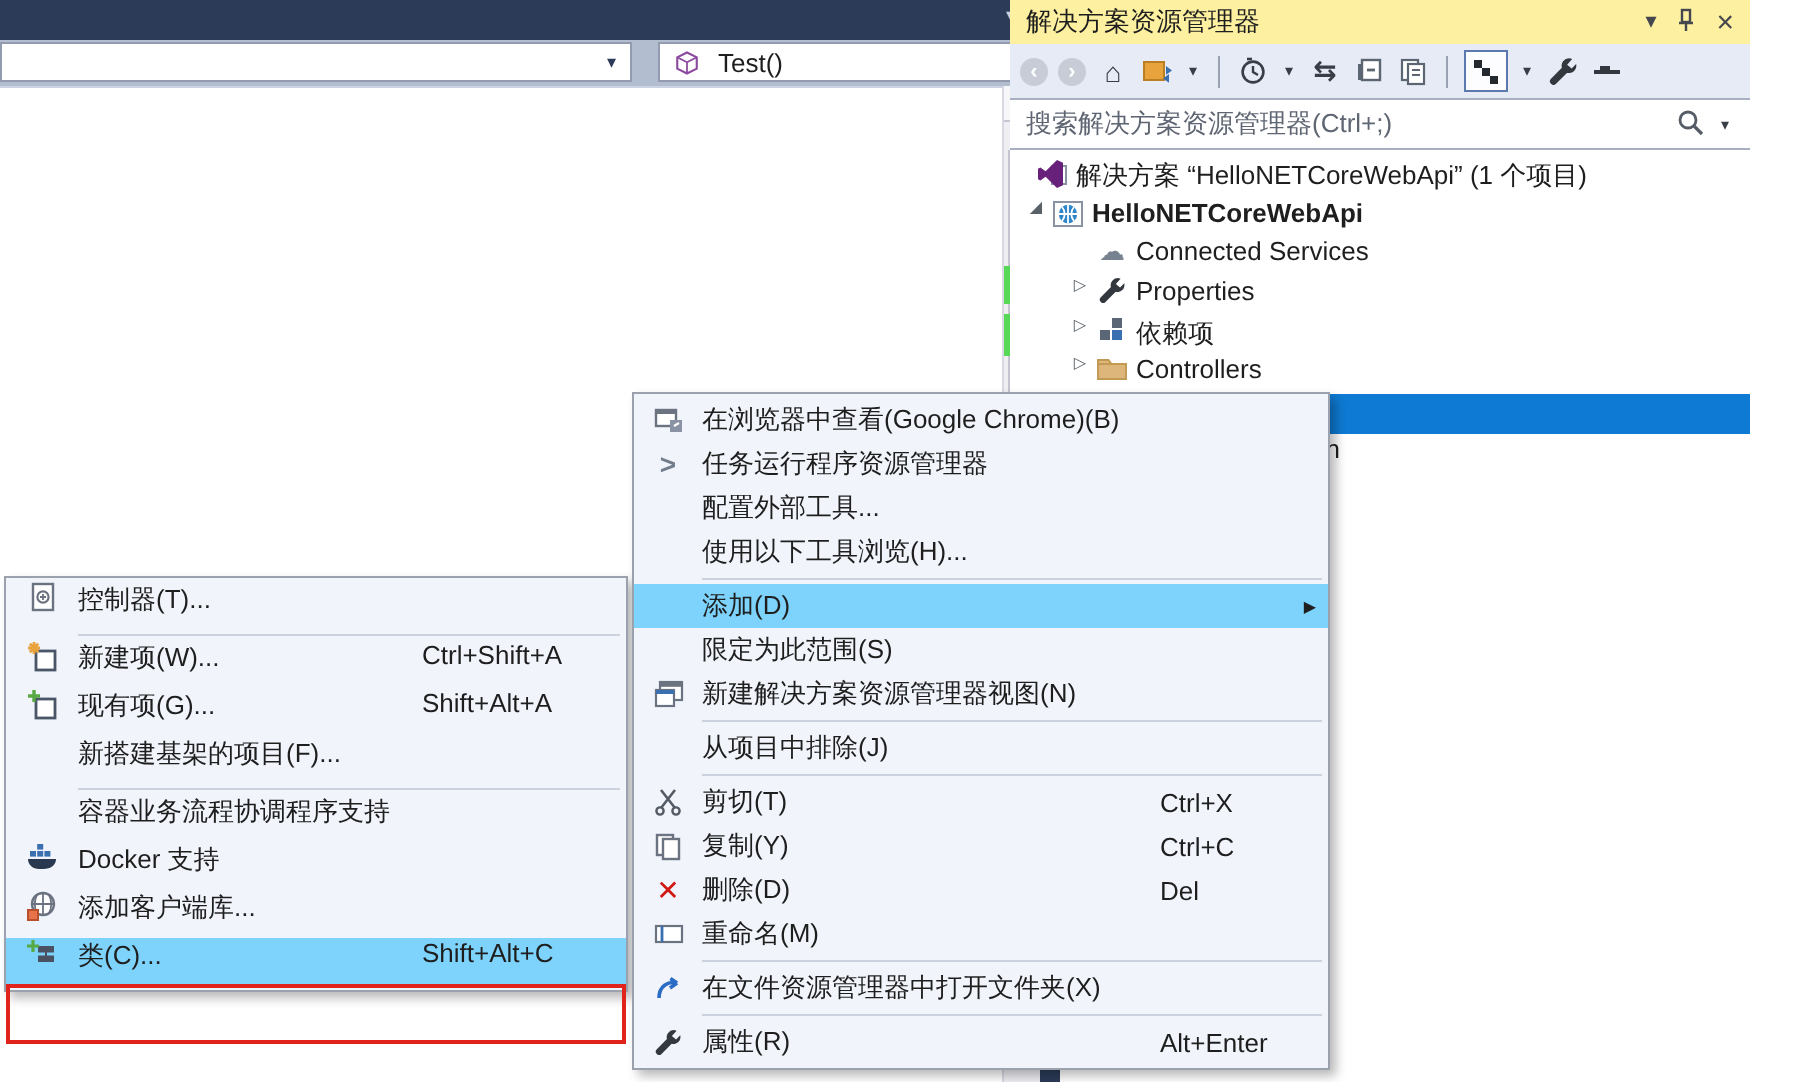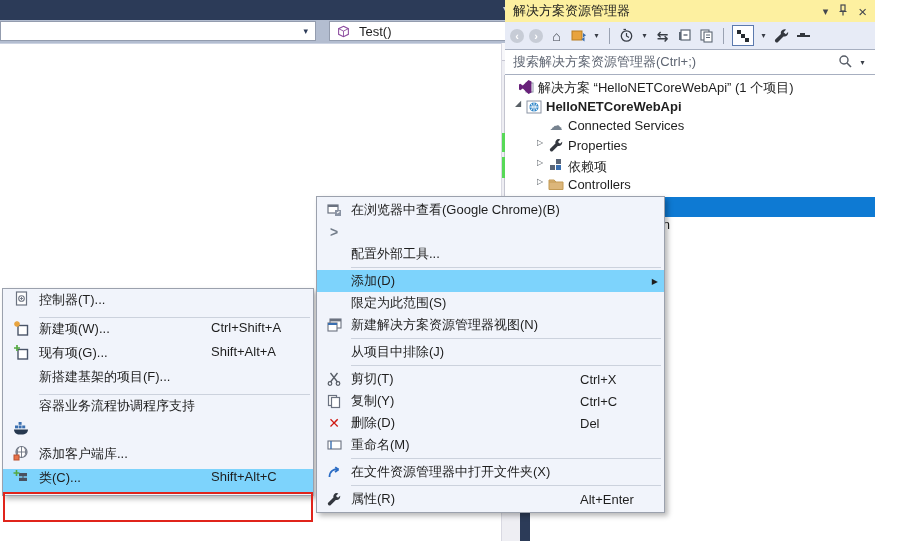--- a/index.html
+++ b/index.html
@@ -267,25 +267,31 @@
             <rect x="1" y="2" width="10" height="2" fill="#6b7280"></rect>
             <rect x="8" y="7" width="6" height="6" fill="#8a93a3"></rect>
             <path d="M10 10 L12.5 8.5" stroke="#fff" stroke-width="1.1"></path>
           </svg>
       </span>
       <span class="mi-label">在浏览器中查看(Google Chrome)(B)</span>
       <span class="mi-sc"></span>
     </div>
     <div class="mi">
       <span class="mi-ic task-glyph">&gt;</span>
+      <span class="mi-label">任务运行程序资源管理器</span>
       <span class="mi-sc"></span>
     </div>
     <div class="mi">
       <span class="mi-ic"></span>
       <span class="mi-label">配置外部工具...</span>
+      <span class="mi-sc"></span>
+    </div>
+    <div class="mi">
+      <span class="mi-ic"></span>
+      <span class="mi-label">使用以下工具浏览(H)...</span>
       <span class="mi-sc"></span>
     </div>
     <div class="msep"></div>
     <div class="mi hl">
       <span class="mi-ic"></span>
       <span class="mi-label">添加(D)</span>
       <span class="mi-arrow">▶</span>
     </div>
     <div class="mi">
       <span class="mi-ic"></span>
@@ -417,20 +423,21 @@
     <div class="smi">
       <span class="smi-ic">
         <svg width="16" height="14" viewBox="0 0 16 14">
             <rect x="2" y="4.5" width="3" height="2.8" fill="#3a6fb0"></rect>
             <rect x="5.6" y="4.5" width="3" height="2.8" fill="#3a6fb0"></rect>
             <rect x="5.6" y="1" width="3" height="2.8" fill="#3a6fb0"></rect>
             <rect x="9.2" y="4.5" width="3" height="2.8" fill="#3a6fb0"></rect>
             <path d="M1 8.5 H15 C15 11.5 12.5 13.5 8.5 13.5 H6.5 C3.5 13.5 1 11.5 1 8.5 Z" fill="#27384f"></path>
           </svg>
       </span>
+      <span class="mi-label">Docker 支持</span>
       <span class="smi-sc"></span>
     </div>
     <div class="smi">
       <span class="smi-ic">
         <svg width="16" height="16" viewBox="0 0 16 16">
             <circle cx="8.5" cy="7" r="5.5" fill="#fff" stroke="#6b7280" stroke-width="1.2"></circle>
             <path d="M3 7 H14 M8.5 1.5 V12.5 M5.5 2.5 C4 5 4 9 5.5 11.5 M11.5 2.5 C13 5 13 9 11.5 11.5" fill="none" stroke="#6b7280" stroke-width="0.9"></path>
             <rect x="1" y="10" width="5" height="5" fill="#e8734a" stroke="#b8502e"></rect>
           </svg>
       </span>

